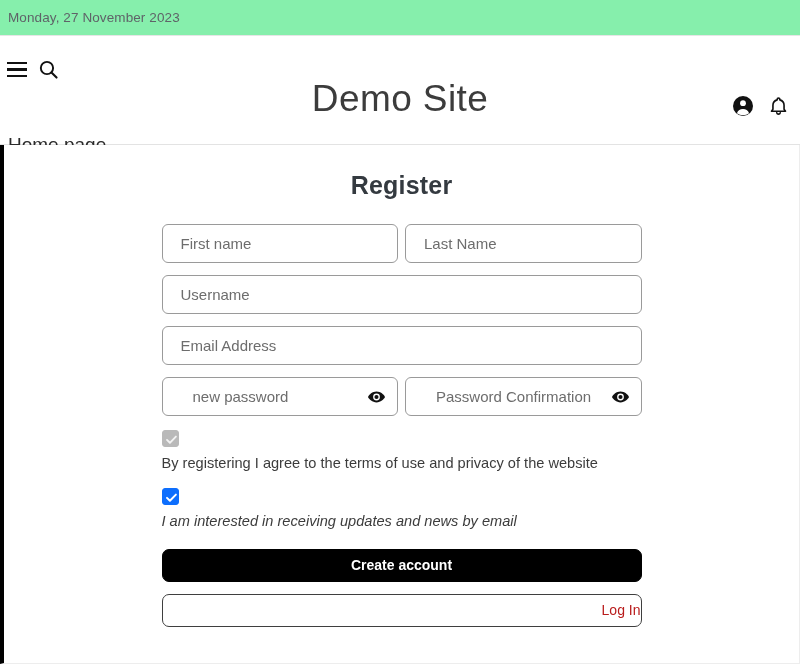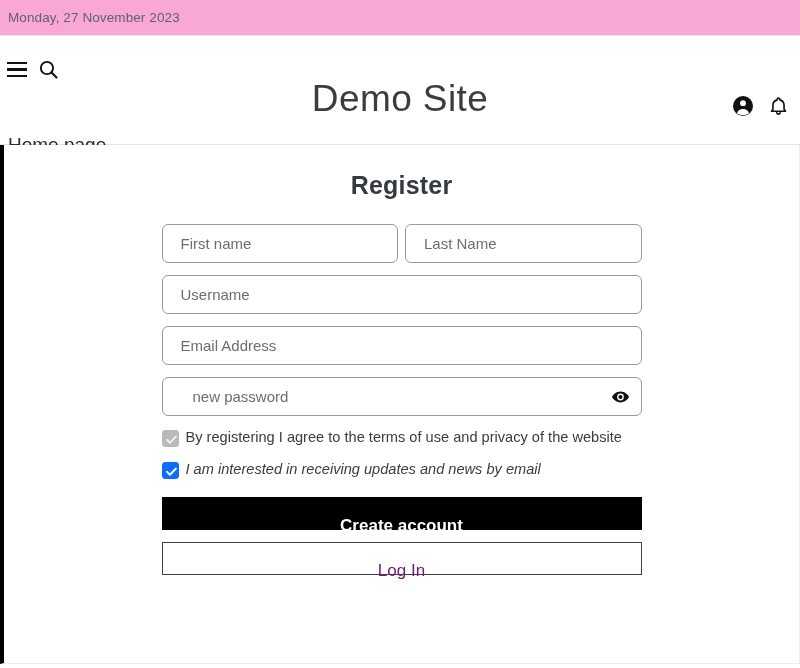--- a/index.html
+++ b/index.html
@@ -16,21 +16,21 @@
   }
 
   
   .date-bar {
     height: 36px;
     box-sizing: border-box;
     padding: 0 0 0 8px;
     display: flex;
     align-items: center;
     border-bottom: 1px solid #e6e6e6;
-    background: #f9a8d4;
+    background: #86efac;
   }
   .date-bar .date-text {
     font-size: 13.5px;
     color: #5f6368;
     letter-spacing: 0.1px;
   }
 
   
   .site-header {
     position: relative;
@@ -171,20 +171,21 @@
     cursor: pointer;
     line-height: 0;
   }
 
   
   .check-row {
     display: flex;
     align-items: flex-start;
     gap: 7px;
     margin-top: 12px;
+    flex-direction: column;
   }
   .check-row.second { margin-top: 12px; font-style: italic; }
   .cb {
     width: 17px;
     height: 17px;
     min-width: 17px;
     border-radius: 3px;
     margin-top: 2px;
     position: relative;
     box-sizing: border-box;
@@ -205,40 +206,41 @@
     color: #3c3c3c;
   }
 
   
   .btn {
     display: block;
     width: 100%;
     box-sizing: border-box;
     height: 33px;
     font-family: "Liberation Sans", sans-serif;
-    font-size: 17px;
+    font-size: 14px;
     text-align: center;
     cursor: pointer;
-    border-radius: 0;
+    border-radius: 7px;
     line-height: 31px;
-    padding: 12px;
+    padding: 0;
   }
   .btn-create {
     background: #000000;
     color: #ffffff;
     border: 1px solid #000000;
     font-weight: 700;
     margin-top: 17px;
   }
   .btn-login {
     background: #ffffff;
-    color: #701a75;
+    color: #b91c1c;
     border: 1px solid #3f3f3f;
     font-weight: 400;
     margin-top: 12px;
+    text-align: right;
   }
 </style>
 </head>
 <body>
 
 <div class="date-bar">
   <span class="date-text">Monday, 27 November 2023</span>
 </div>
 
 <header class="site-header">
@@ -312,20 +314,30 @@
       <div class="field has-eye">
         <input type="text" placeholder="new password" style="">
         <button class="eye-btn">
           <svg width="19" height="19" viewBox="0 0 24 24">
             <path d="M12 5.2C6.8 5.2 2.6 9.1 1.3 12c1.3 2.9 5.5 6.8 10.7 6.8S21.4 14.9 22.7 12C21.4 9.1 17.2 5.2 12 5.2z" fill="#111111"></path>
             <circle cx="12" cy="12" r="4.3" fill="#ffffff"></circle>
             <circle cx="12" cy="12" r="2.6" fill="#111111"></circle>
           </svg>
         </button>
       </div>
+      <div class="field has-eye">
+        <input type="text" placeholder="Password Confirmation" style="">
+        <button class="eye-btn">
+          <svg width="19" height="19" viewBox="0 0 24 24">
+            <path d="M12 5.2C6.8 5.2 2.6 9.1 1.3 12c1.3 2.9 5.5 6.8 10.7 6.8S21.4 14.9 22.7 12C21.4 9.1 17.2 5.2 12 5.2z" fill="#111111"></path>
+            <circle cx="12" cy="12" r="4.3" fill="#ffffff"></circle>
+            <circle cx="12" cy="12" r="2.6" fill="#111111"></circle>
+          </svg>
+        </button>
+      </div>
     </div>
 
     <div class="check-row">
       <span class="cb disabled-checked">
         <svg width="15" height="15" viewBox="0 0 16 16">
           <path d="M3.2 8.4l3.1 3.1 6.4-6.6" fill="none" stroke="#f2f2f2" stroke-width="2" stroke-linecap="round" stroke-linejoin="round"></path>
         </svg>
       </span>
       <span class="check-label">By registering I agree to the terms of use and privacy of the website</span>
     </div>

